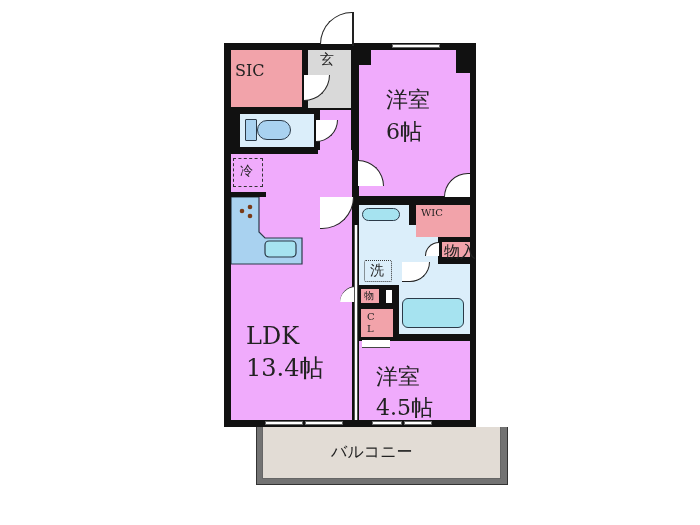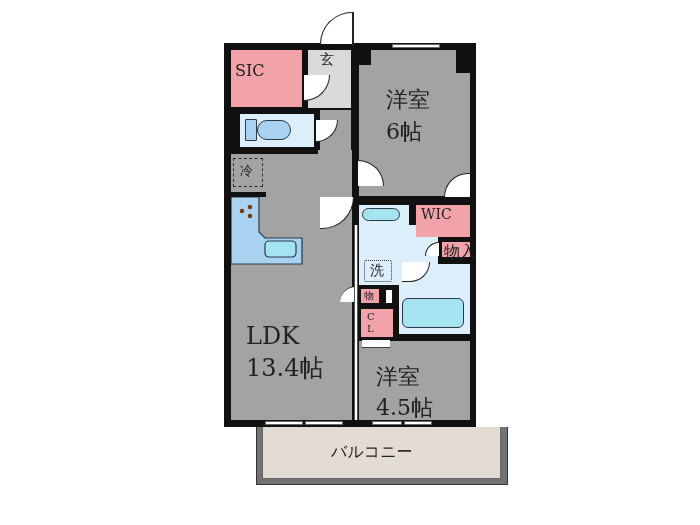--- a/index.html
+++ b/index.html
@@ -1,19 +1,19 @@
 <!DOCTYPE html>
 <html><head>
 <meta charset="utf-8">
 <style>
   html, body { margin:0; padding:0; background:#ffffff; }
   body { width:700px; height:525px; position:relative; overflow:hidden; font-family:"DejaVu Serif", serif; }
   .abs { position:absolute; box-sizing:border-box; }
   .wall { background:#111111; }
-  .floor { background:#a3a3a3; }
+  .floor { background:#f0abfc; }
   .pink { background:#f2a3aa; }
   .gray { background:#d9d9d9; }
   .water { background:#dbeefa; }
   .fixture { background:#a9d2f0; border:1.5px solid #2b3a48; }
   .tub { background:#a6e3f0; border:1.5px solid #2b3a48; border-radius:6px; }
   .label { color:#222; line-height:1.1; white-space:nowrap; }
   .white { background:#ffffff; }
   .win { background:#fff; border:1px solid #666; }
 </style>
 </head>
@@ -79,21 +79,21 @@
 
   <div class="abs water" style="left:359px;top:205px;width:50px;height:20px;">
     <div class="abs tub" style="left:3px;top:3px;width:38px;height:13px;border-radius:8px;"></div>
   </div>
   <div class="abs water" style="left:359px;top:225px;width:79px;height:60px;"></div>
   <div class="abs" style="left:364px;top:260px;width:28px;height:22px;border:1.5px dotted #333;border-radius:2px;">
     <span class="abs label" style="left:5px;top:2px;font-size:14px;">洗</span>
   </div>
 
   <div class="abs pink" style="left:416px;top:205px;width:54px;height:32px;">
-    <span class="abs label" style="left:5px;top:2px;font-size:14px;text-align:right;">WIC</span>
+    <span class="abs label" style="left:5px;top:2px;font-size:10px;text-align:right;">WIC</span>
   </div>
   <div class="abs pink" style="left:442px;top:242px;width:28px;height:15px;">
     <span class="abs label" style="left:2px;top:1px;font-size:16px;">物入</span>
   </div>
   <div class="abs" style="left:425px;top:242px;width:14px;height:14px;border-left:1.5px solid #222;border-top:1.5px solid #222;border-top-left-radius:14px;background:#fff;"></div>
 
   <div class="abs water" style="left:399px;top:264px;width:71px;height:70px;">
     <div class="abs tub" style="left:3px;top:34px;width:62px;height:30px;"></div>
   </div>
   <div class="abs" style="left:402px;top:262px;width:28px;height:20px;border-right:1.5px solid #222;border-bottom:1.5px solid #222;border-bottom-right-radius:28px;background:#fff;"></div>

